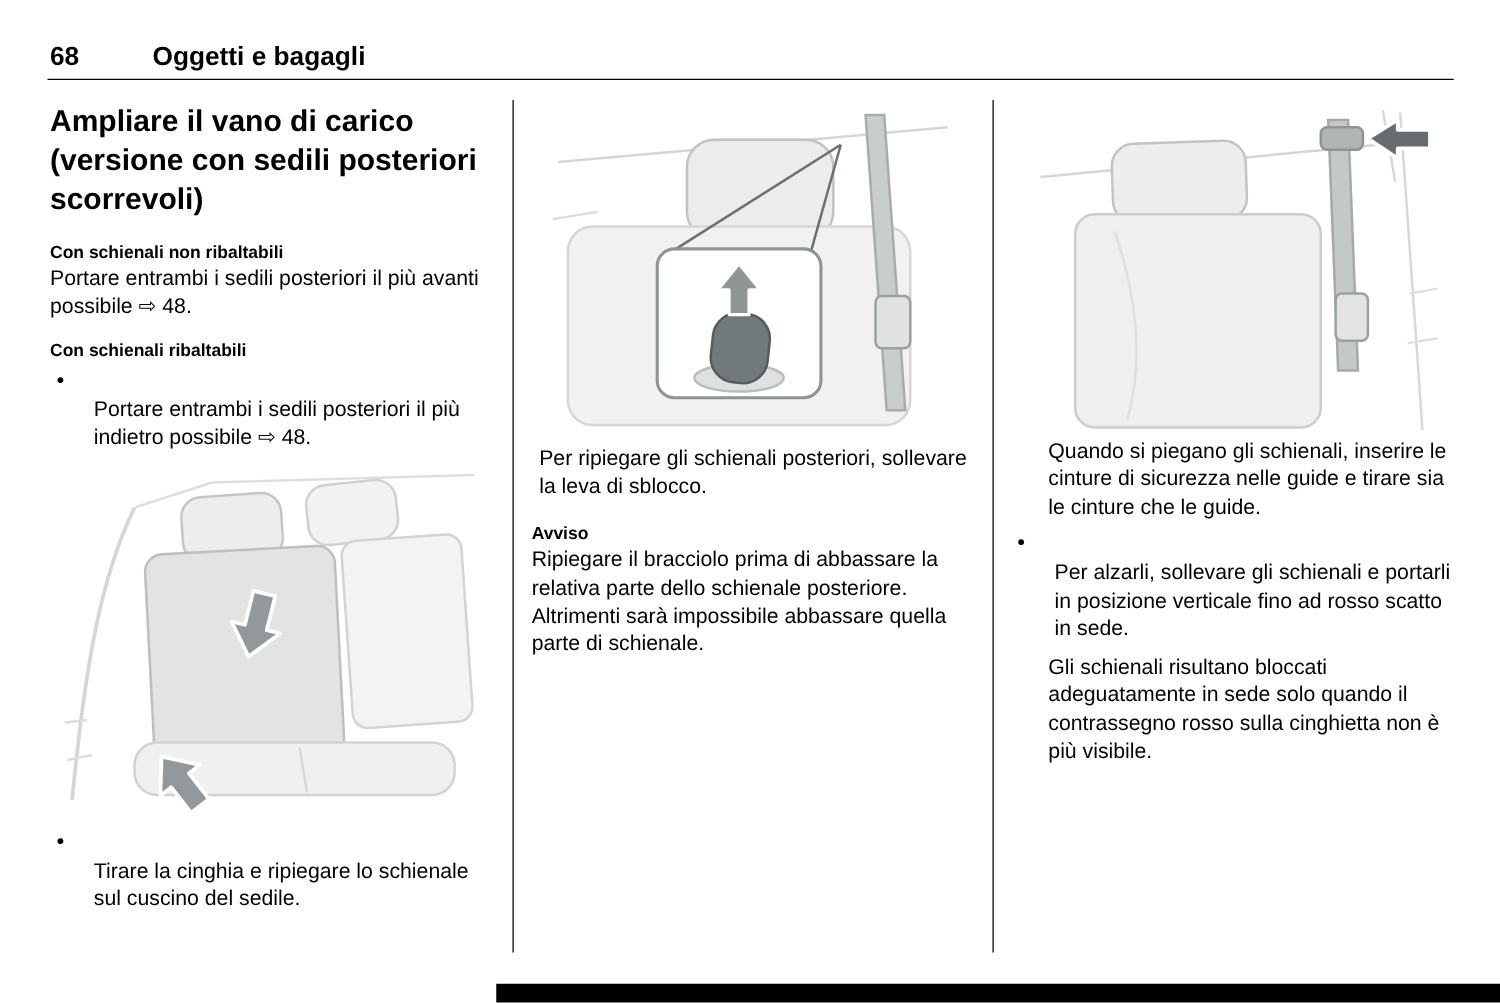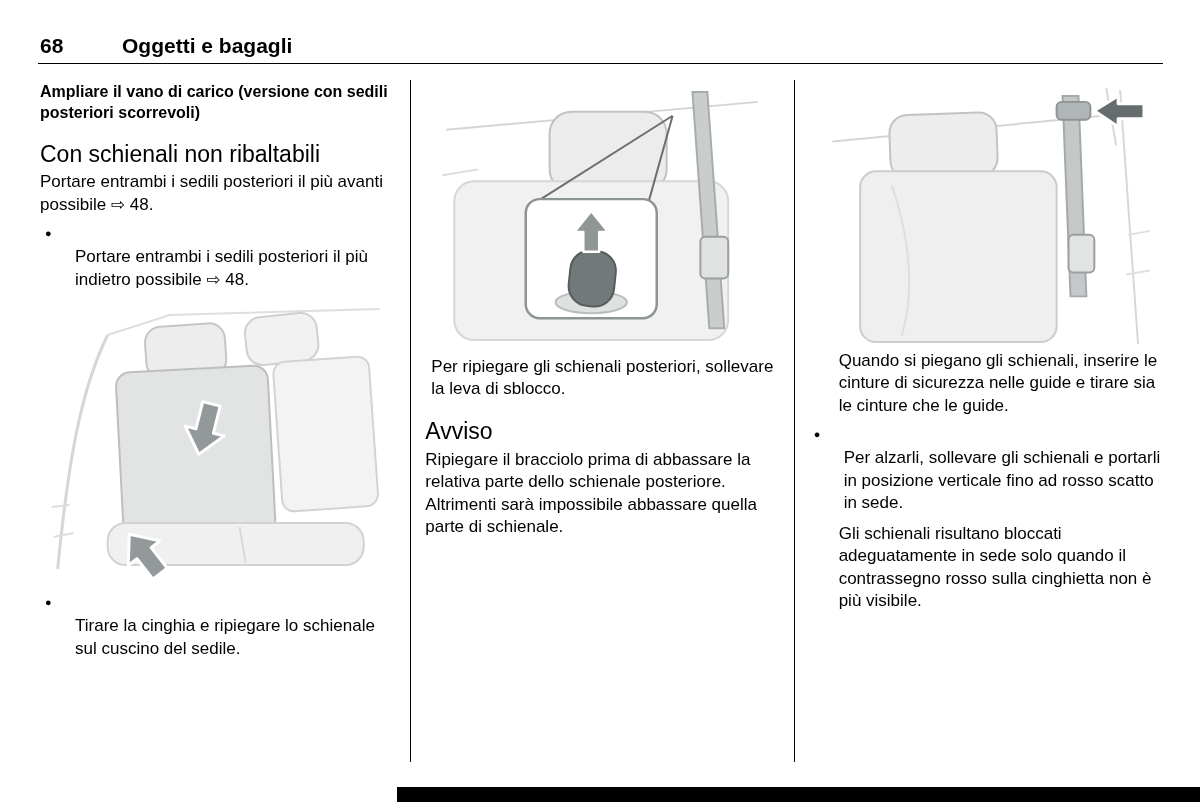--- a/index.html
+++ b/index.html
@@ -31,24 +31,24 @@
     display:flex;
   }
   .col { flex:1; min-width:0; }
   .col-1 { padding-right:16px; }
   .col-2 { padding:0 14px; }
   .col-3 { padding-left:14px; }
   .divider { width:1px; background:#000; height:682px; flex:0 0 1px; }
 
   
   .h1 {
-    font-size:16px; font-weight:bold; line-height:1.3;
+    font-size:24px; font-weight:bold; line-height:1.3;
     margin:2px 0 16px;
   }
-  .h2 { font-size:23px; font-weight:normal; line-height:1.3; margin:14px 0 2px; }
+  .h2 { font-size:14px; font-weight:bold; line-height:1.3; margin:14px 0 2px; }
   .body-text { font-size:17px; line-height:1.32; }
   .para { margin:2px 0 6px; }
 
   .bullet { display:flex; margin:4px 0 8px; }
   .bullet::before {
     content:"●";
     font-size:11px; line-height:23px;
     flex:0 0 30px; padding-left:5px;
   }
   .bullet .b-text { flex:1;margin-top:24px; }
@@ -80,20 +80,21 @@
   <div class="header-rule"></div>
 
   <div class="columns">
 
     <section class="col col-1 body-text">
       <div class="h1">Ampliare il vano di carico (versione con sedili posteriori scorrevoli)</div>
 
       <div class="h2">Con schienali non ribaltabili</div>
       <p class="para">Portare entrambi i sedili posteriori il più avanti possibile ⇨ 48.</p>
 
+      <div class="h2">Con schienali ribaltabili</div>
       <div class="bullet">
         <span class="b-text">Portare entrambi i sedili posteriori il più indietro possibile ⇨ 48.</span>
       </div>
 
       <div class="figure fig-col1">
         <svg viewBox="0 0 335 272" height="272" preserveAspectRatio="xMidYMid meet">
 
           <path d="M8,262 C18,160 30,85 58,28" stroke="#d6d6d6" stroke-width="3" fill="none"></path>
           <path d="M2,200 L20,198 M4,230 L24,226" stroke="#dddddd" stroke-width="2" fill="none"></path>
           <path d="M58,28 L120,8 L330,2" stroke="#dedede" stroke-width="2" fill="none"></path>

